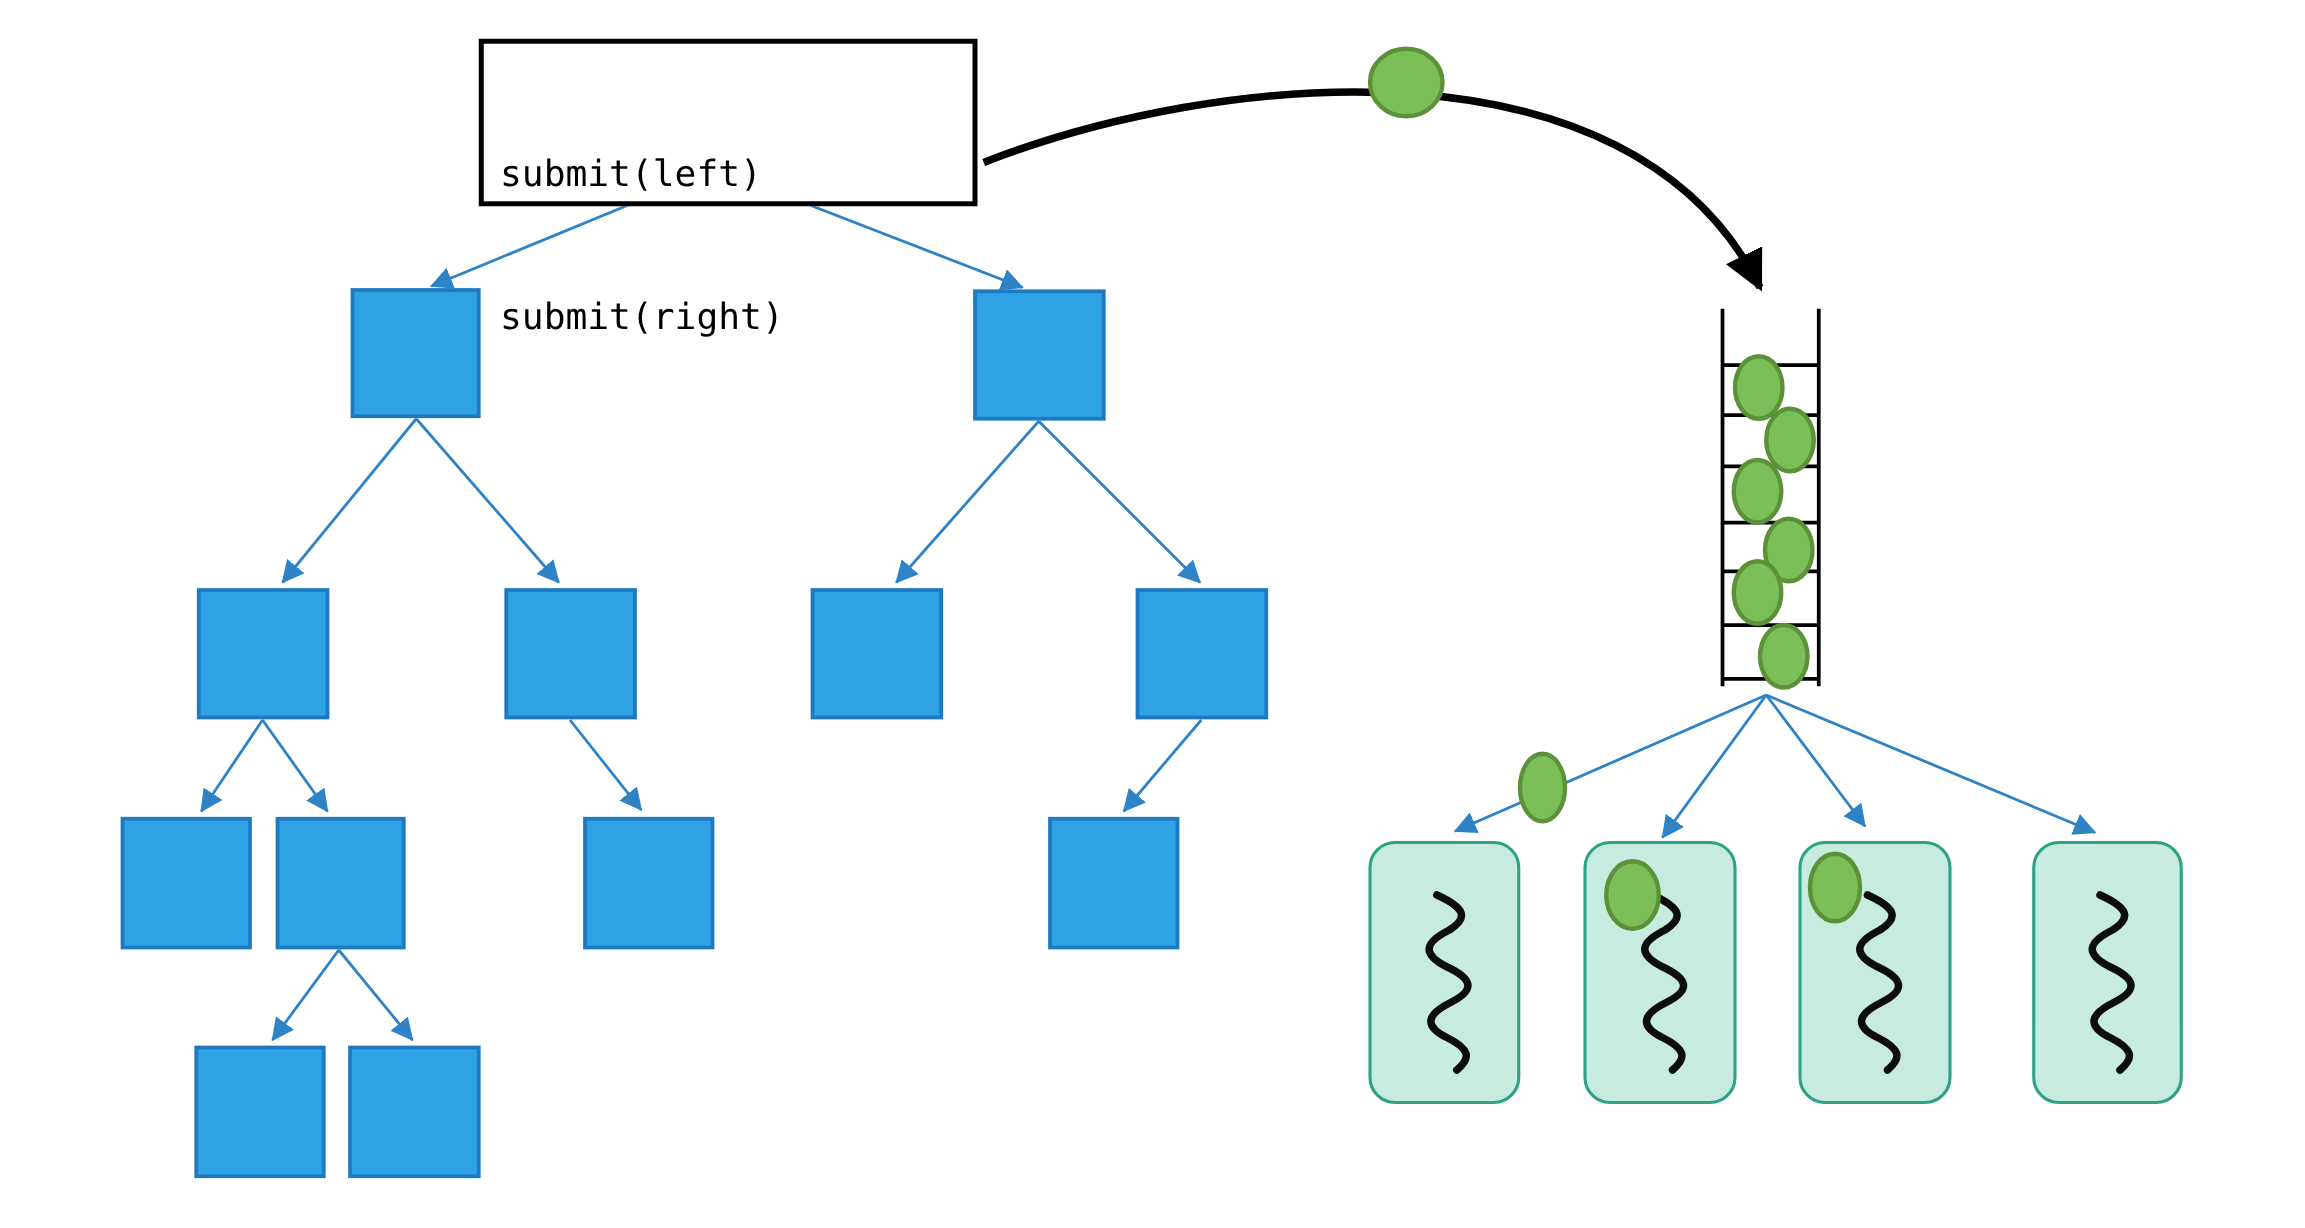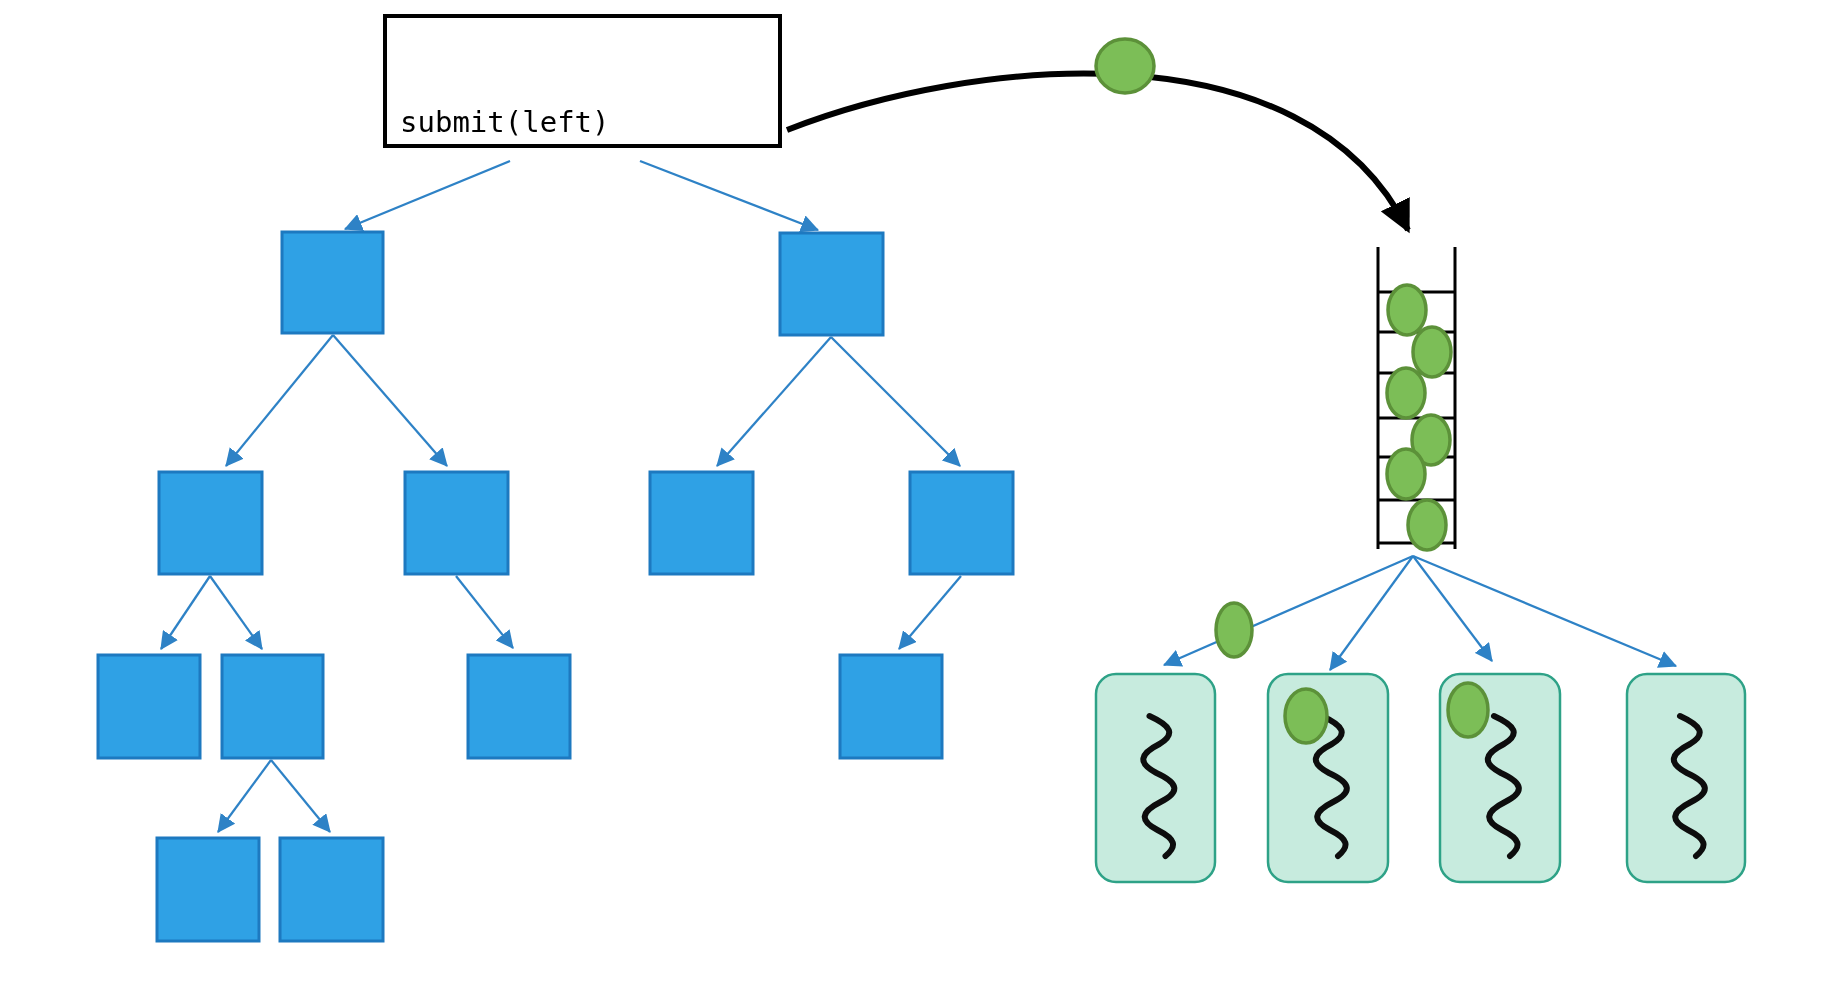--- a/index.html
+++ b/index.html
@@ -74,16 +74,17 @@
       <path d="M 14 0 c 22 10 26 18 10 28 c -20 10 -22 19 -3 29 c 22 10 24 19 4 29 c -20 10 -21 19 -3 28 c 18 9 20 16 8 26" transform="translate(1135.5 716)" fill="none" stroke="#0d0d0d" stroke-width="6" stroke-linecap="round" stroke-linejoin="round"></path>
       <rect x="1268" y="674" width="120" height="208" rx="20" ry="20" fill="#c7ebde" stroke="#2ea287" stroke-width="2.5"></rect>
       <path d="M 14 0 c 22 10 26 18 10 28 c -20 10 -22 19 -3 29 c 22 10 24 19 4 29 c -20 10 -21 19 -3 28 c 18 9 20 16 8 26" transform="translate(1308 716)" fill="none" stroke="#0d0d0d" stroke-width="6" stroke-linecap="round" stroke-linejoin="round"></path>
       <rect x="1440" y="674" width="120" height="208" rx="20" ry="20" fill="#c7ebde" stroke="#2ea287" stroke-width="2.5"></rect>
       <path d="M 14 0 c 22 10 26 18 10 28 c -20 10 -22 19 -3 29 c 22 10 24 19 4 29 c -20 10 -21 19 -3 28 c 18 9 20 16 8 26" transform="translate(1480 716)" fill="none" stroke="#0d0d0d" stroke-width="6" stroke-linecap="round" stroke-linejoin="round"></path>
       <rect x="1627" y="674" width="118" height="208" rx="20" ry="20" fill="#c7ebde" stroke="#2ea287" stroke-width="2.5"></rect>
       <path d="M 14 0 c 22 10 26 18 10 28 c -20 10 -22 19 -3 29 c 22 10 24 19 4 29 c -20 10 -21 19 -3 28 c 18 9 20 16 8 26" transform="translate(1666 716)" fill="none" stroke="#0d0d0d" stroke-width="6" stroke-linecap="round" stroke-linejoin="round"></path>
       <ellipse cx="1306" cy="716" rx="21" ry="27" fill="#7cbe57" stroke="#5c9139" stroke-width="3.5"></ellipse>
       <ellipse cx="1468" cy="710" rx="20" ry="27" fill="#7cbe57" stroke="#5c9139" stroke-width="3.5"></ellipse>
     </svg>
-  <div id="code-box" style="left: 383px; top: 14px; width: 399px; height: 134px;">
+  <div id="code-box" style="left: 383px; top: 31px; width: 399px; height: 134px;">
     <span class="code-line">submit(left)</span>
+    <span class="code-line">submit(right)</span>
   </div>
 </div>
 
 </body></html>

